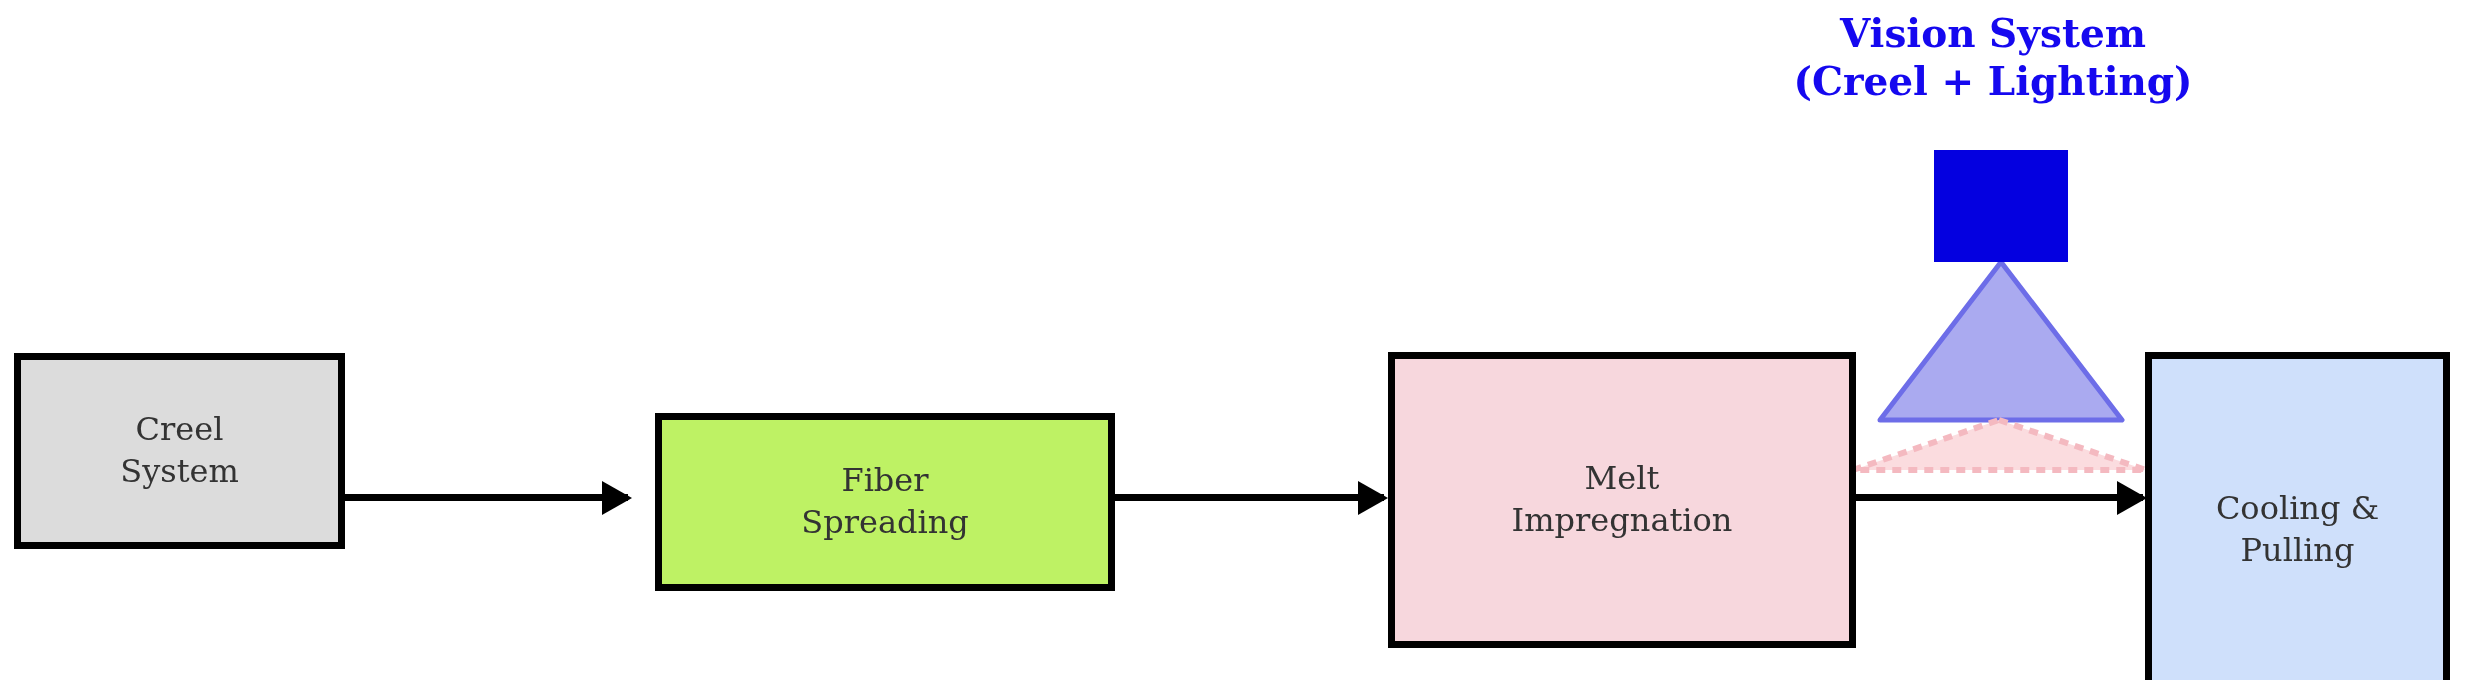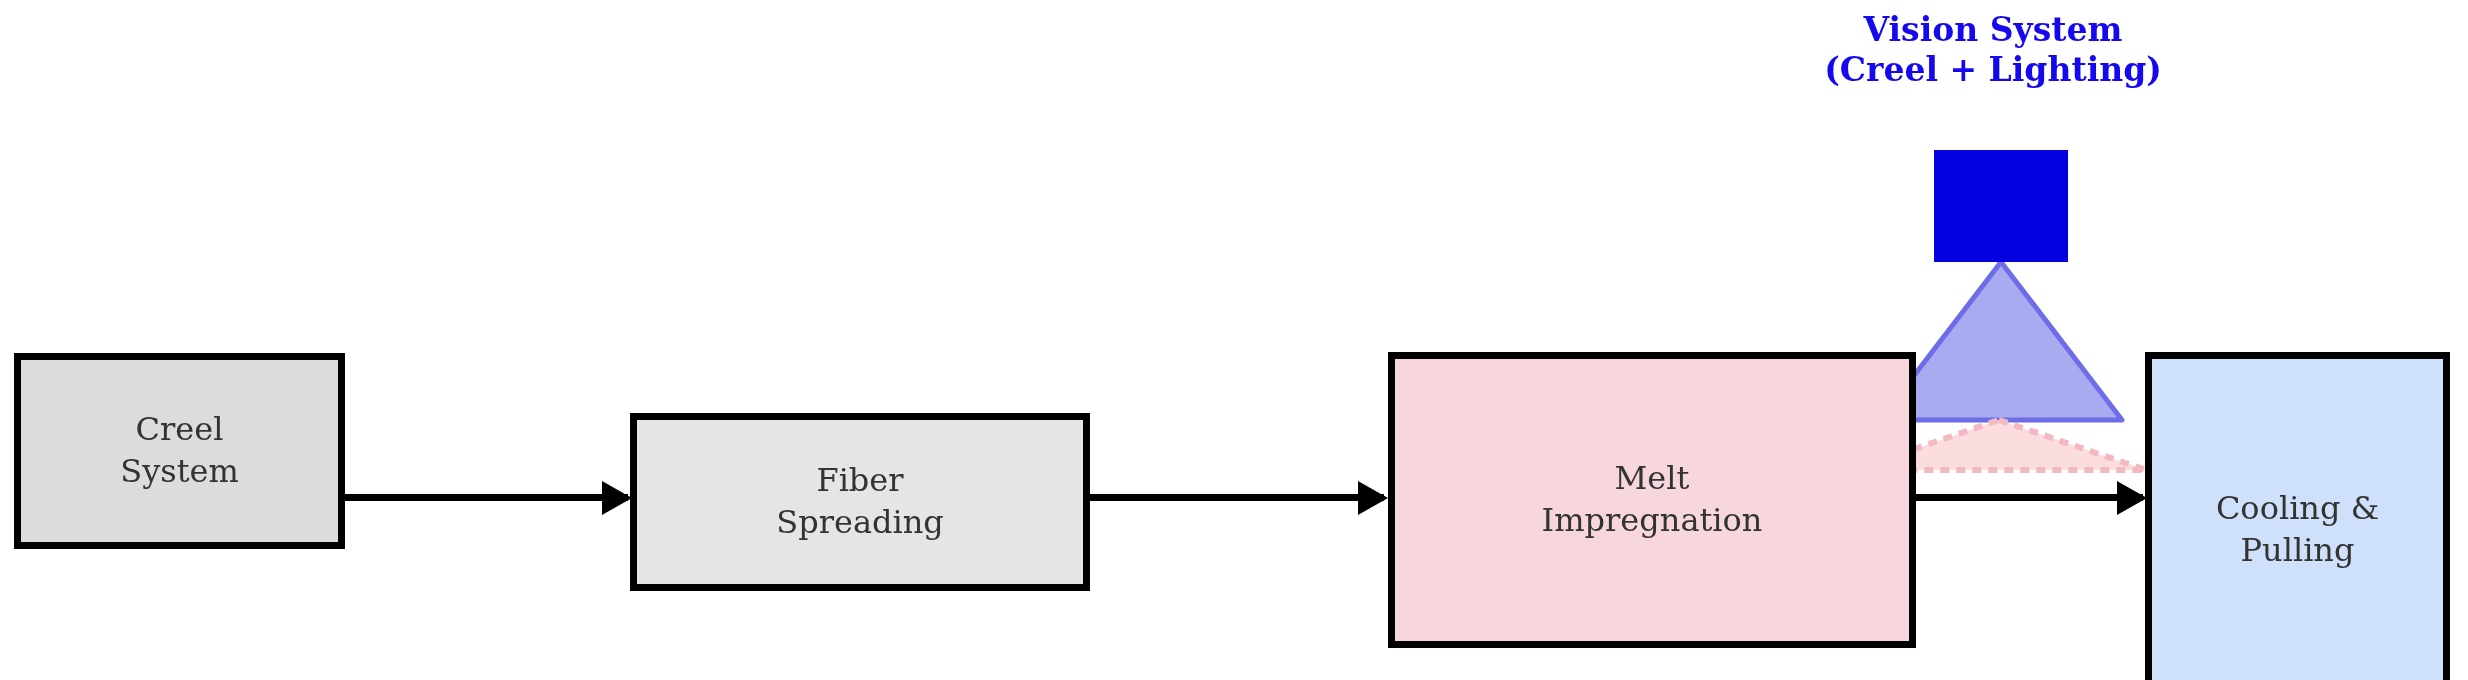--- a/index.html
+++ b/index.html
@@ -33,21 +33,21 @@
     line-height: 1.30;
     z-index: 6;
   }
   .pbox .plabel {
     display: block;
     white-space: pre-line;
   }
 
   #box-creel       { left: 14px;   top: 353px; width: 331px; height: 196px; background: #dcdcdc; }
   #box-spreading   { left: 630px;  top: 413px; width: 460px; height: 178px; background: #d4e8df; }
-  #box-melt        { left: 1388px; top: 352px; width: 528px; height: 296px; background: #f7d7dd; }
+  #box-melt        { left: 1388px; top: 352px; width: 468px; height: 296px; background: #f7d7dd; }
   #box-cooling     { left: 2145px; top: 352px; width: 305px; height: 356px; background: #cfe0fb; }
 
   
   .arrow {
     position: absolute;
     height: 7px;
     background: #000000;
     z-index: 5;
   }
   .arrow::after {
@@ -69,21 +69,21 @@
   
   #vision-label {
     position: absolute;
     left: 1693px;
     top: 10px;
     width: 600px;
     text-align: center;
     color: #1508ef;
     font-family: "DejaVu Serif", "Liberation Serif", serif;
     font-weight: bold;
-    font-size: 33px;
+    font-size: 39px;
     line-height: 1.22;
     z-index: 9;
   }
   #vision-label span { display: block; white-space: nowrap; }
 
   #camera-body {
     position: absolute;
     left: 1934px;
     top: 150px;
     width: 134px;
@@ -116,21 +116,21 @@
 
   <div class="arrow" id="arrow-1"></div>
   <div class="arrow" id="arrow-2"></div>
   <div class="arrow" id="arrow-3"></div>
 
   <div class="pbox" id="box-creel" style="background: rgb(220, 220, 220); border-color: rgb(0, 0, 0);">
     <span class="plabel">Creel
 System</span>
   </div>
 
-  <div class="pbox" id="box-spreading" style="background: #e5e5e5; border-color: rgb(0, 0, 0);">
+  <div class="pbox" id="box-spreading" style="background: #bef264; border-color: rgb(0, 0, 0); margin-left: 25px;">
     <span class="plabel">Fiber
 Spreading</span>
   </div>
 
   <div class="pbox" id="box-melt" style="background: rgb(247, 215, 221); border-color: rgb(0, 0, 0);">
     <span class="plabel">Melt
 Impregnation</span>
   </div>
 
   <div class="pbox" id="box-cooling" style="background: rgb(207, 224, 251); border-color: rgb(0, 0, 0);">

